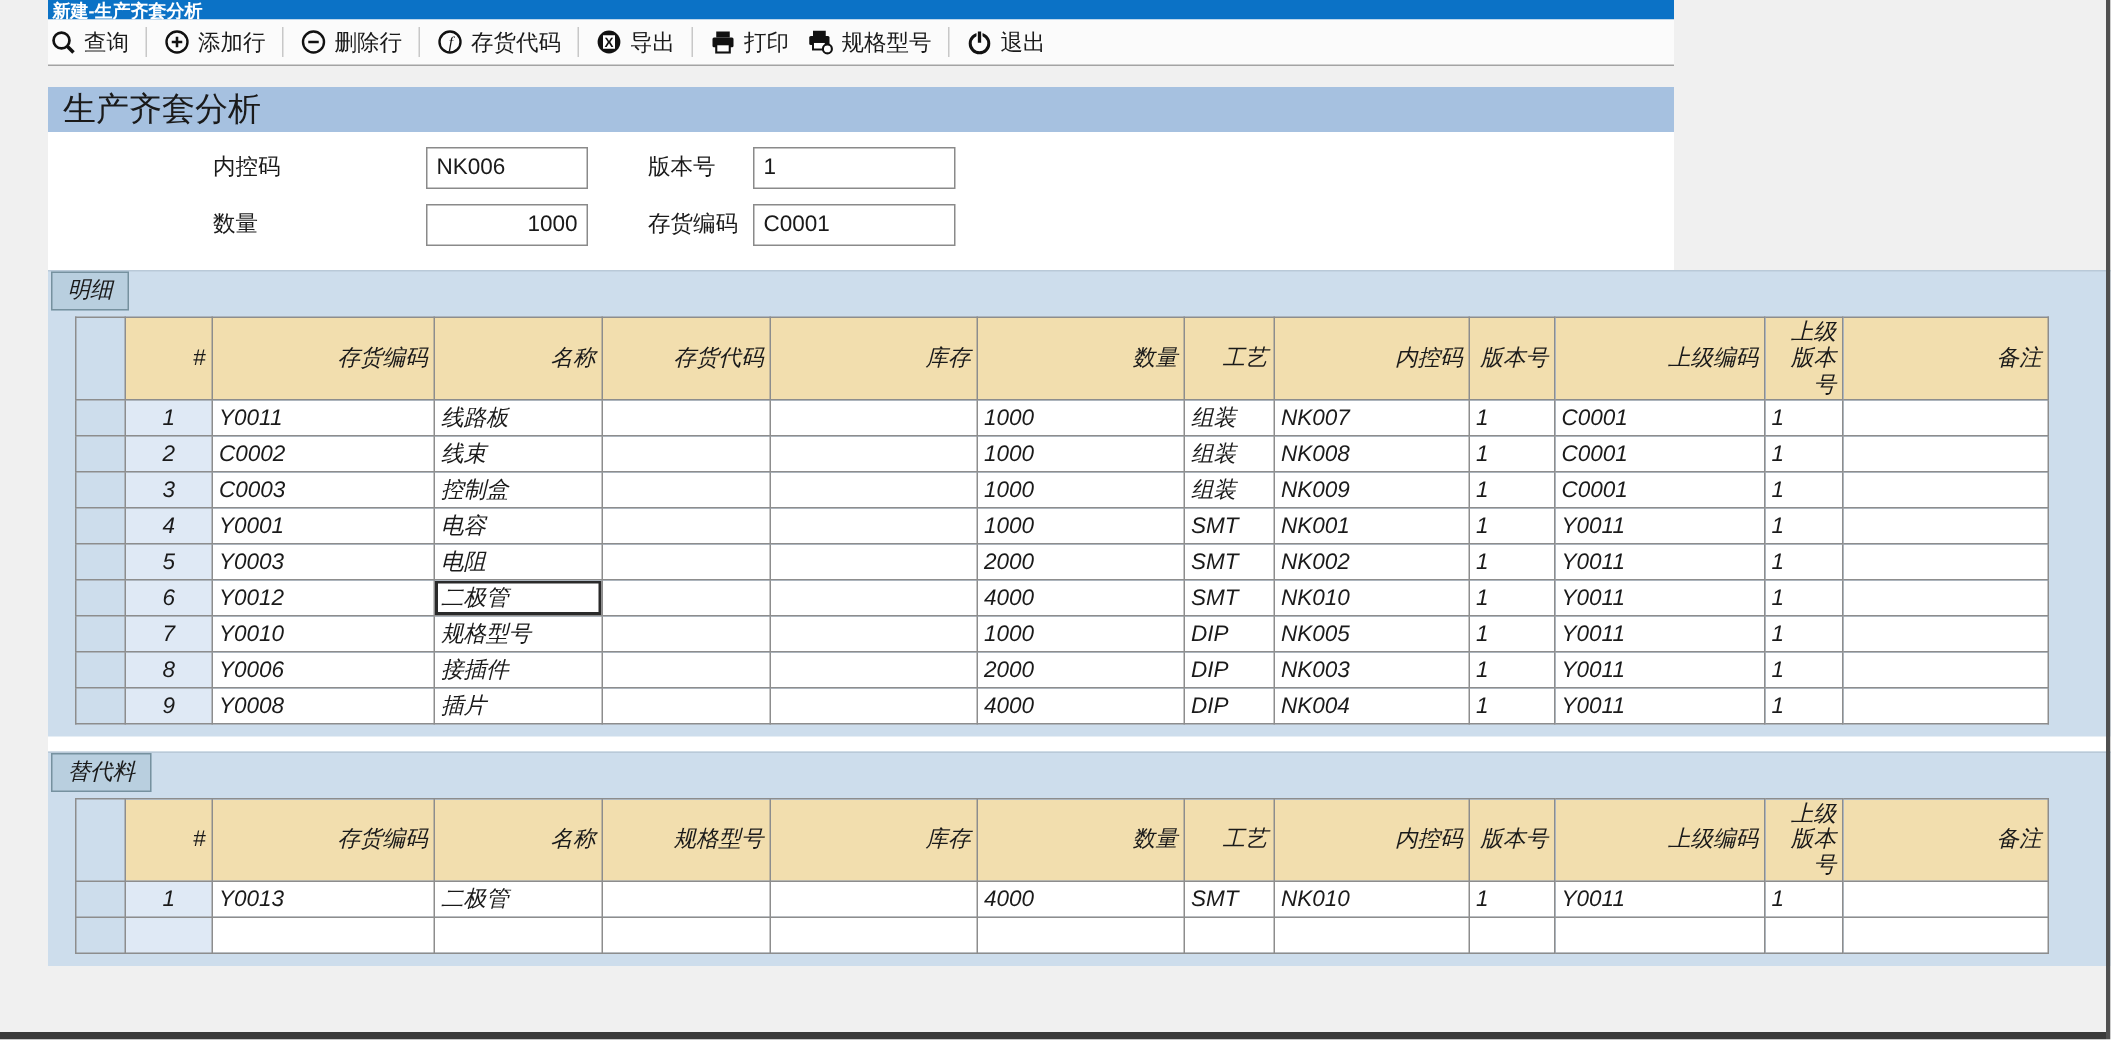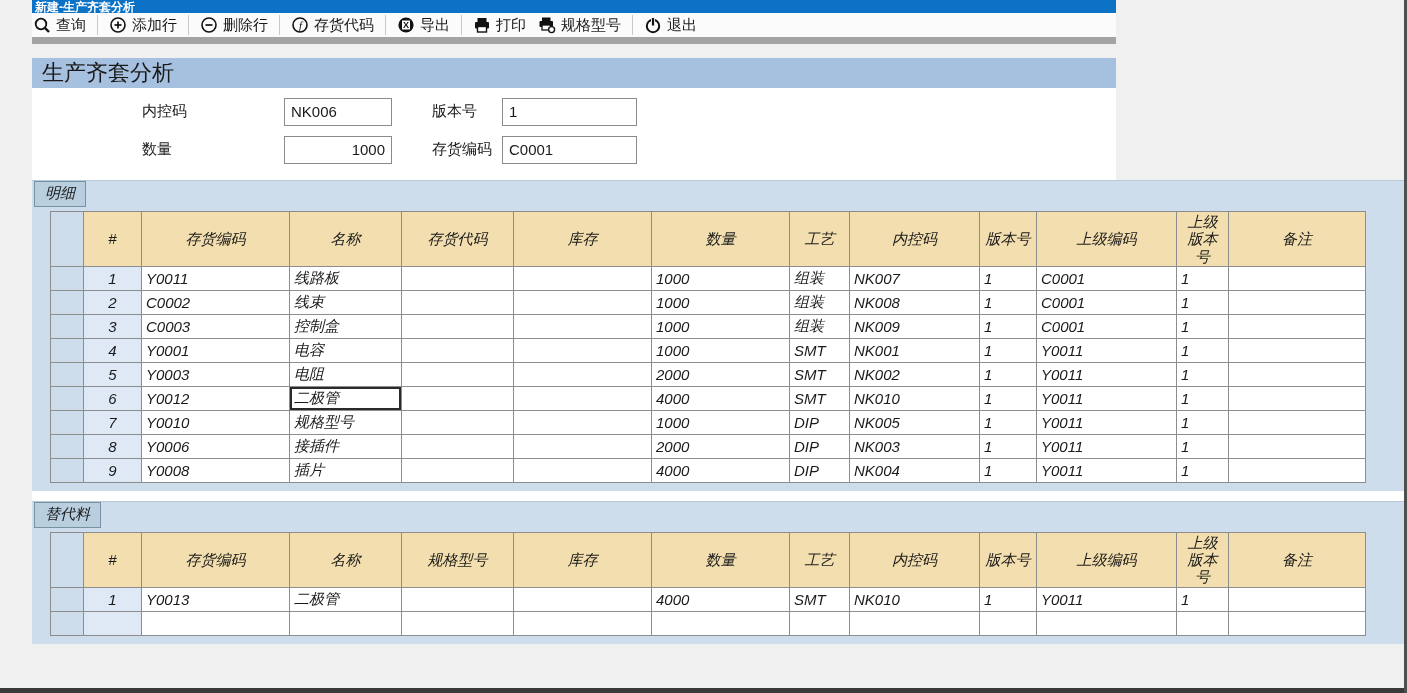--- a/index.html
+++ b/index.html
@@ -11,21 +11,21 @@
   .win { position:absolute; left:0; top:0; width:1116px; height:693px;padding-left:32px; }
 
   
   .titlebar {
     height:13px; background:#0b72c6; color:#fff; overflow:hidden;
     font-size:12px; line-height:15px; padding-left:3px; font-weight:bold;
   }
 
   
   .toolbar {
-    height:31px; background:#fbfbfb; border-bottom:7px solid #a3a3a3;
+    height:31px; background:#fbfbfb; border-bottom:1px solid #a3a3a3;
     display:flex; align-items:center; padding:0 4px; overflow:hidden;
   }
   .tb-btn {
     display:flex; align-items:center; gap:5px; background:transparent; border:none;
     font-family:inherit; font-size:15px; color:#1a1a1a; padding:3px 6px; cursor:pointer; white-space:nowrap;
   }
   .tb-btn.clipped { margin-left:-9px; }
   .tb-icon { display:inline-flex; width:18px; height:18px; }
   .tb-sep { width:1px; height:20px; background:#c8c8c8; margin:0 5px; }
 
@@ -60,21 +60,21 @@
     position:absolute; left:2px; top:0; background:#b9cfdf;
     border:1px solid #76919f; padding:2px 10px 3px 10px; font-size:15px; z-index:2;
   }
   .grid-holder { padding:30px 0 8px 18px; }
 
   table.grid { border-collapse:collapse; table-layout:fixed; border:1px solid #6e6e6e; }
   table.grid th, table.grid td {
     border:1px solid #8d8d8d; font-size:15px; font-weight:normal;
     padding:1px 4px; overflow:hidden; white-space:pre-line;
   }
-  table.grid th { background:#f2deae; text-align:center; height:37px; line-height:1.15; }
+  table.grid th { background:#f2deae; text-align:right; height:37px; line-height:1.15; }
   table.grid td { background:#ffffff; height:24px; text-align:left; }
   table.grid th.sel, table.grid td.sel { background:#cdddec; padding:0; }
   table.grid td.idx { background:#dfe9f5; text-align:center; }
   table.grid td.selected { box-shadow:inset 0 0 0 2px #2a2a2a; }
 
   
   .right-strip { position:absolute; right:0; top:0; width:3px; height:693px; background:#4f4f4f; }
   .bottom-strip { position:absolute; left:0; bottom:0; width:1404px; height:5px; background:#3a3a3a; }
 
   svg { display:block; }

